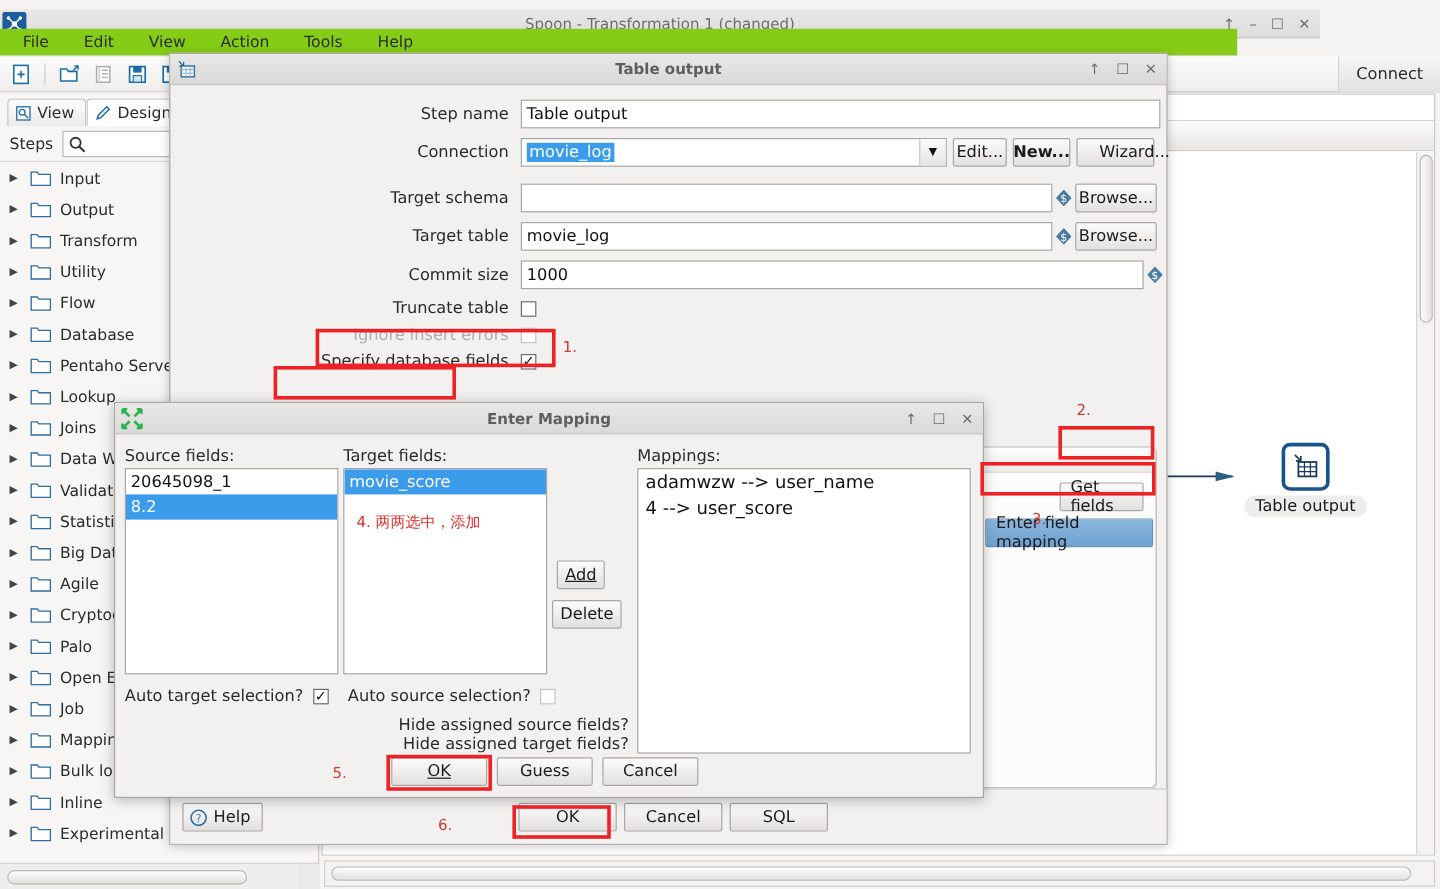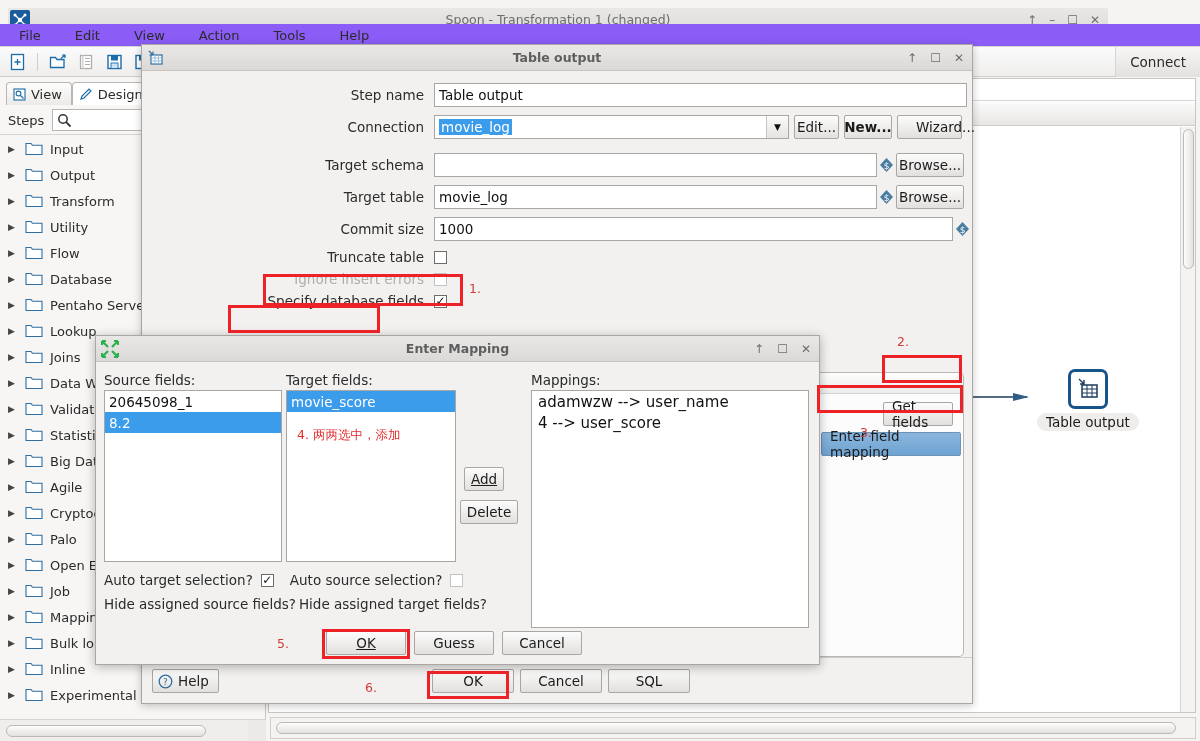--- a/index.html
+++ b/index.html
@@ -16,42 +16,42 @@
 
   
   .main-window {
     position: absolute; left: 0; top: 0; width: 1200px; height: 741px;
     background: #f5f4f3;
   }
   .titlebar {
     position: absolute; left: 0; top: 8px; width: 1100px; height: 24px;
     background: linear-gradient(to bottom, #e9e8e7 0%, #dedcda 100%);
     border-bottom: 1px solid #c6c3c0;
-    display: flex; align-items: center; margin-left: 8px;
+    display: flex; align-items: center;
   }
   .titlebar .app-icon {
     width: 20px; height: 20px; margin-left: 2px; margin-top: 1px;
     background: #1a5c9c; border-radius: 2px;
     display:flex;align-items:center;justify-content:center;
     color:#fff;font-size:13px;line-height:1;
   }
   .titlebar .title {
     position:absolute; left:0; right:0; text-align:center;
     font-size: 12.5px; color: #6d6d6d;
   }
   .titlebar .wctl {
     position:absolute; right:8px; display:flex; gap:12px;
     color:#6d6d6d; font-size:12px; align-items:center;
   }
   .titlebar .wctl span { cursor:default; }
 
   .menubar {
-    position: absolute; left:0; top:24px; width: 1200px; height: 23px;
-    background: #8b5cf6;
-    display:flex; align-items:center; padding-left: 8px; gap: 12px;
+    position: absolute; left:0; top:24px; width: 1031px; height: 23px;
+    background: #84cc16;
+    display:flex; align-items:center; padding-left: 8px; gap: 7px;
     border-bottom: 1px solid #d7d4d1;
   }
   .menubar .mi { padding: 2px 11px; font-size: 13px; color:#2b2b2b; }
 
   .toolbar {
     position:absolute; left:0; top:47px; width:1200px; height:30px;
     background: linear-gradient(to bottom,#fbfbfb,#efeeed);
     border-bottom: 1px solid #d0cdca;
     display:flex; align-items:center; padding-left:5px; gap:4px;
   }
@@ -677,21 +677,21 @@
         <div class="mapline">4 --&gt; user_score</div>
       </div>
 
     <div style="position:absolute;left:8px;top:236px;display:flex;align-items:center;gap:8px;">
       <span class="map-lbl">Auto target selection?</span>
       <div class="cb">✓</div>
       <span class="map-lbl" style="margin-left:8px;">Auto source selection?</span>
       <div class="cb dim"></div>
     </div>
 
-    <div style="position:absolute;left:8px;top:260px;display:flex;align-items:flex-end;overflow:hidden;width:420px;white-space:nowrap;">
+    <div style="position:absolute;left:8px;top:260px;display:flex;align-items:flex-end;overflow:hidden;width:420px;white-space:nowrap;flex-direction:column;">
       <span class="map-lbl">Hide assigned source fields?</span>
       <span class="map-lbl" style="margin-left:3px;margin-right:0;">Hide assigned target fields?</span>
     </div>
 
     <div class="btn" style="position:absolute;left:230px;top:295px;width:80px;">
       <span style="text-decoration:underline;">OK</span>
     </div>
     <div class="btn" style="position:absolute;left:318px;top:295px;width:80px;">
       <span>Guess</span>
     </div>

